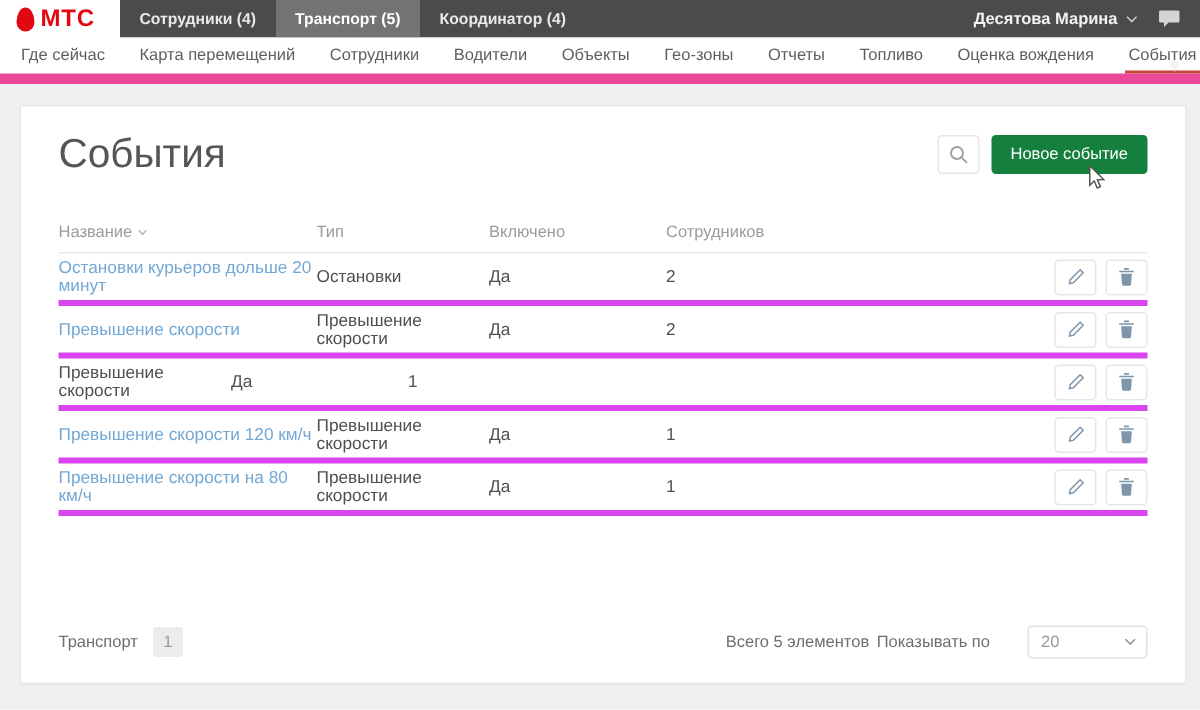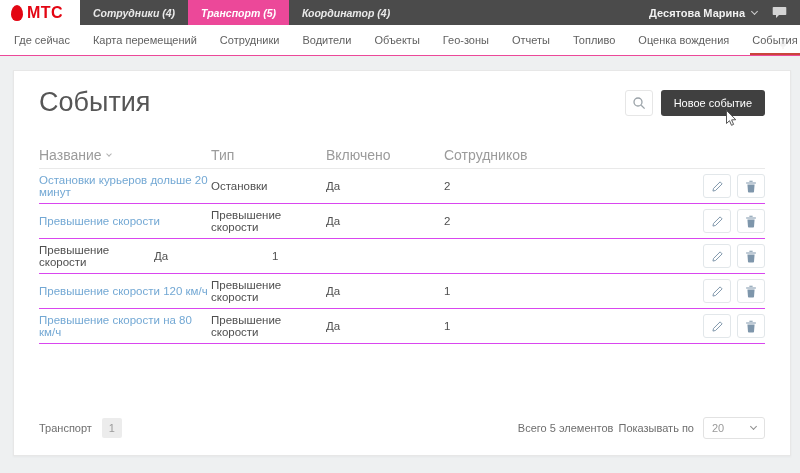--- a/index.html
+++ b/index.html
@@ -10,58 +10,58 @@
     position:relative;
     overflow:hidden;
   }
   
   .topbar { display:flex; height:25px; background:#fff;justify-content:flex-end; }
   .logo { width:80px; display:flex; align-items:center; gap:4px; padding-left:11px; background:#fff; }
   .logo-egg { width:12px; height:16px; background:#e30613; border-radius:50% 50% 50% 50% / 60% 60% 40% 40%; }
   .logo-text { color:#e30613; font-weight:bold; font-size:16px; letter-spacing:.5px; }
   .topbar-dark { flex:1; background:#4b4b4b; display:flex; justify-content:space-between; }
   .top-tabs { display:flex; }
-  .top-tab { display:flex; align-items:center; padding:0 13px; font-size:10.5px; font-weight:600; color:#e9e9e9; cursor:pointer;font-style:italic; }
-  .top-tab.active { background:#ec4899; color:#fff; }
+  .top-tab { display:flex; align-items:center; padding:0 13px; font-size:10.5px; font-weight:600; color:#e9e9e9; cursor:pointer; }
+  .top-tab.active { background:#737373; color:#fff; }
   .topbar-right { display:flex; align-items:center; gap:15px; padding-right:13px; }
   .user-menu { display:flex; align-items:center; gap:7px; color:#f1f1f1; font-size:11px; font-weight:600; cursor:pointer;margin-left:23px; }
   .caret { width:5px; height:5px; border-right:1.4px solid #cfcfcf; border-bottom:1.4px solid #cfcfcf; transform:rotate(45deg); margin-top:-3px; }
   .chat-ic { display:flex; align-items:center; cursor:pointer; }
   
-  .nav { height:31px; background:#fff; display:flex; align-items:stretch; padding-left:14px; gap:23px; border-bottom:1px solid #ec4899; position:relative; }
+  .nav { height:31px; background:#fff; display:flex; align-items:stretch; padding-left:14px; gap:23px; border-bottom:7px solid #ec4899; position:relative; }
   .nav-item { font-size:11px; color:#5f5f5f; display:flex; align-items:center; position:relative; cursor:pointer; white-space:nowrap; }
   .nav-item.active::after { content:""; position:absolute; left:-2px; right:-2px; bottom:0; height:2px; background:#c9463c; }
   .nav-fade-ic { position:absolute; right:12px; top:11px; opacity:.35; }
   
   .card { margin:14px 9px 0 13px; height:386px; background:#fff; border:1px solid #e7e7e7; box-shadow:0 1px 2px rgba(0,0,0,.04); padding:0 25px 14px 25px; }
   .card-head { display:flex; justify-content:space-between; align-items:center; padding-top:16px; }
   .page-title { font-size:27px; font-weight:400; color:#565656; }
   .head-actions { display:flex; align-items:center; gap:8px; }
   .search-btn { width:28px; height:26px; background:#fff; border:1px solid #e6e6e6; border-radius:3px; display:flex; align-items:center; justify-content:center; cursor:pointer; }
-  .primary-btn { height:26px; padding:0 13px; background:#404040; border:none; border-radius:3px; color:#fff; font-size:11px; font-family:inherit; cursor:pointer; }
+  .primary-btn { height:26px; padding:0 13px; background:#15803d; border:none; border-radius:3px; color:#fff; font-size:11px; font-family:inherit; cursor:pointer; }
   
   .table { margin-top:23px; }
   .thead, .trow { display:flex; align-items:center; }
-  .thead { height:28px; font-size:14px; color:#9b9b9b; border-bottom:1px solid #e9e9e9; }
-  .trow { height:35px; font-size:11.5px; color:#4f4f4f; border-bottom:1px solid #d946ef;justify-content:flex-end; }
+  .thead { height:28px; font-size:11px; color:#9b9b9b; border-bottom:1px solid #e9e9e9; }
+  .trow { height:35px; font-size:11.5px; color:#4f4f4f; border-bottom:4px solid #d946ef;justify-content:flex-end; }
   .col-name { width:172px; display:flex; align-items:center; gap:5px; }
   .col-type { width:115px; }
   .col-enabled { width:118px; }
   .col-emp { flex:1; }
   .col-actions { width:100px; display:flex; justify-content:flex-end; gap:6px; }
   .sort-caret { width:4px; height:4px; border-right:1.2px solid #b3b3b3; border-bottom:1.2px solid #b3b3b3; transform:rotate(45deg); margin-top:-2px; }
   .link { color:#73a8d4; text-decoration:none; cursor:pointer; }
   .icon-btn { width:28px; height:24px; background:#fff; border:1px solid #e2e7ea; border-radius:3px; display:flex; align-items:center; justify-content:center; cursor:pointer; }
   .ic { display:flex; align-items:center; }
   
   .pagination { display:flex; justify-content:space-between; align-items:center; margin-top:73px; font-size:11px; color:#6e6e6e; }
   .pag-left { display:flex; align-items:center; }
   .page-box { width:20px; height:20px; line-height:20px; text-align:center; background:#ececec; color:#9a9a9a; border-radius:2px; margin-left:10px; font-size:11px; cursor:pointer; }
   .pag-right { display:flex; align-items:center; gap:5px; }
-  .select-box { width:62px; height:22px; border:1px solid #e2e2e2; border-radius:3px; display:flex; align-items:center; justify-content:space-between; padding:0 8px; color:#9a9a9a; margin-left:4px; cursor:pointer; background:#fff;gap:20px; }
+  .select-box { width:80px; height:22px; border:1px solid #e2e2e2; border-radius:3px; display:flex; align-items:center; justify-content:space-between; padding:0 8px; color:#9a9a9a; margin-left:20px; cursor:pointer; background:#fff;gap:20px; }
   .select-caret { width:5px; height:5px; border-right:1.4px solid #8f8f8f; border-bottom:1.4px solid #8f8f8f; transform:rotate(45deg); margin-top:-3px; }
   
   .cursor { position:absolute; left:722px; top:109px; z-index:20; pointer-events:none; }
 </style>
 </head>
 <body>
 
 <header class="topbar">
   <div class="logo">
     <span class="logo-egg"></span>

